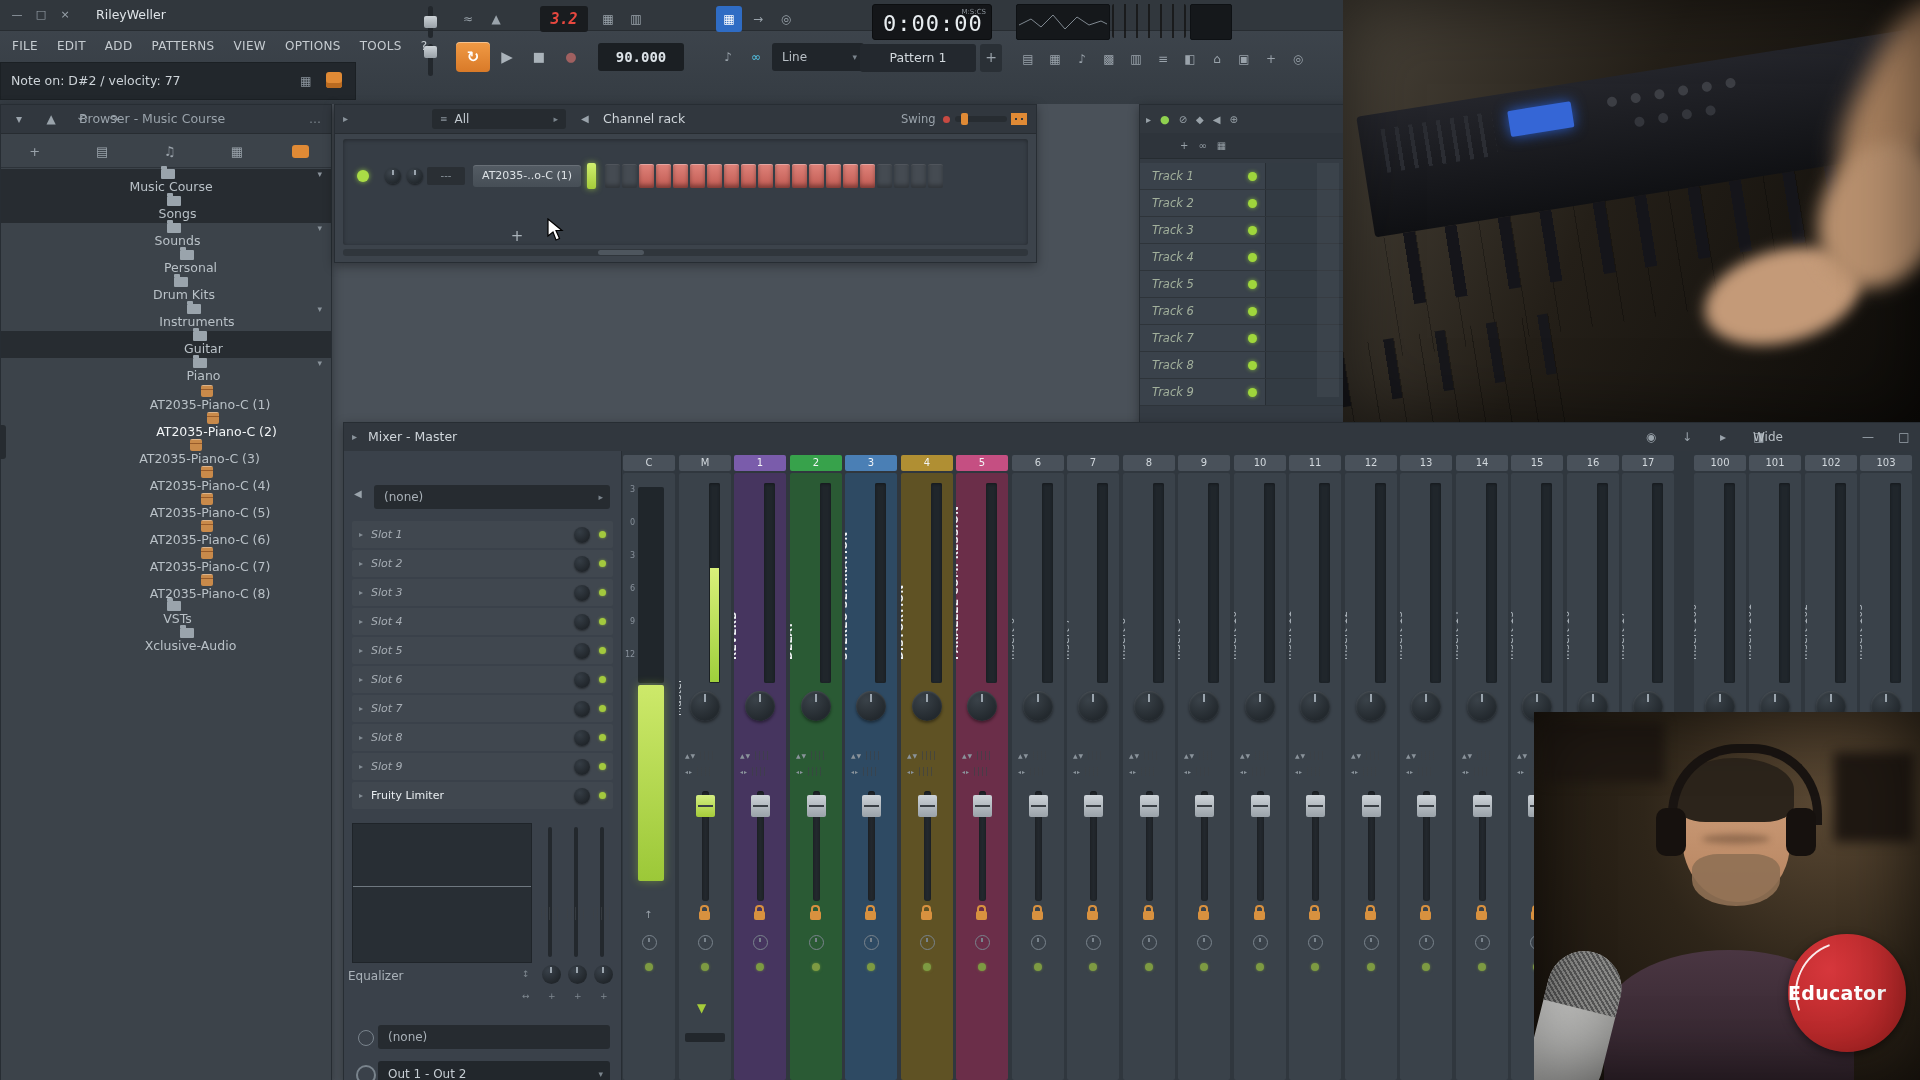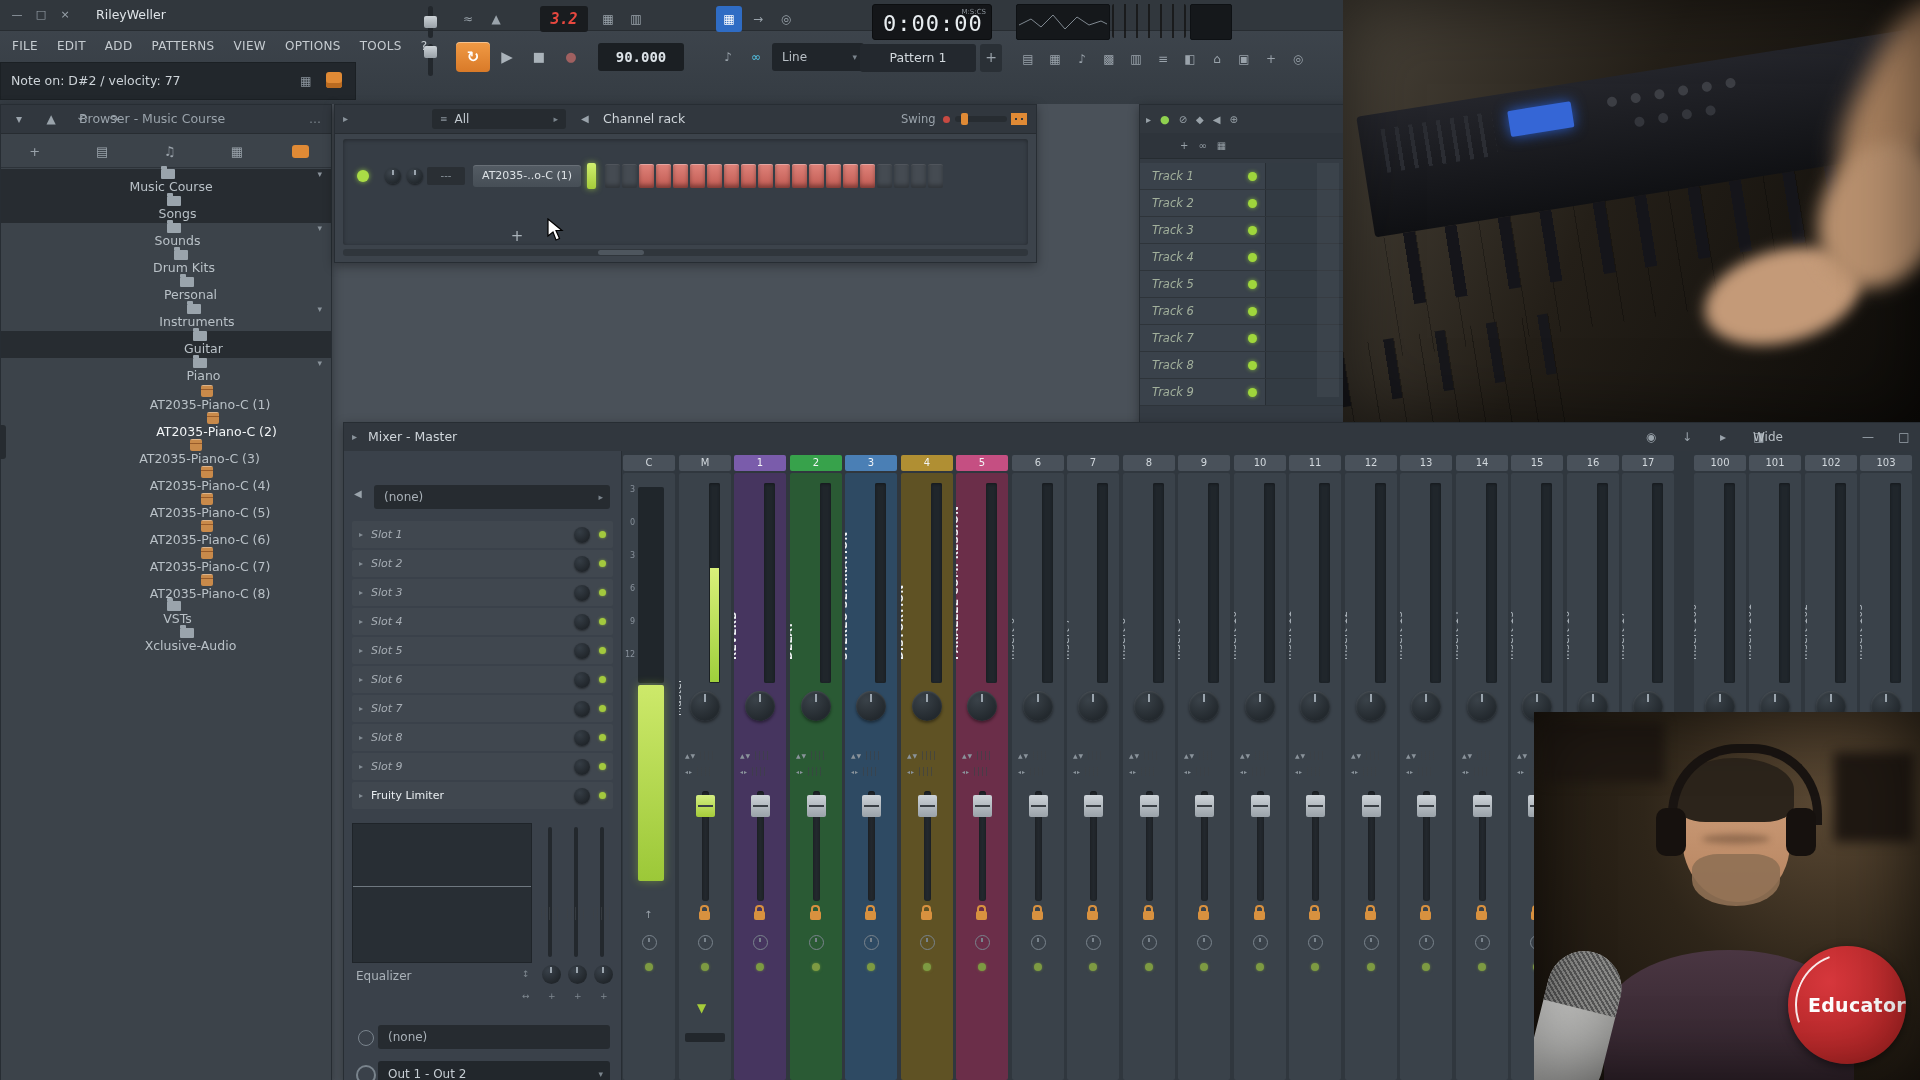--- a/index.html
+++ b/index.html
@@ -129,21 +129,21 @@
   .slot-arrow{color:#848d95;font-size:8px;width:12px;}
   .slot-label{flex:1;font-style:italic;color:#a6adb4;font-size:11px;}
   .slot-label.lit{font-style:normal;color:#e8edf0;}
   .slot-knob{width:16px;height:16px;border-radius:50%;background:radial-gradient(circle at 35% 30%,#353d45,#21262b 70%);box-shadow:0 1px 2px rgba(0,0,0,.4);flex:none;}
   .slot-led{width:7px;height:7px;border-radius:50%;background:#a3c93e;box-shadow:0 0 3px rgba(160,200,60,.7);margin:0 7px 0 9px;flex:none;}
   #mx-graph{position:absolute;left:8px;top:372px;width:178px;height:138px;background:#282e34;border:1px solid #1f2429;}
   #mx-graph:after{content:"";position:absolute;left:0;top:62px;width:100%;height:1px;background:#6f7880;}
   .mini-fader-groove{position:absolute;top:376px;width:4px;height:130px;background:#23282d;border-radius:2px;}
   .mini-fader-handle{position:absolute;left:-7px;top:80px;width:18px;height:13px;background:linear-gradient(#ccd2d7,#99a1a8);border-radius:2px;
     background-image:repeating-linear-gradient(90deg,rgba(60,65,70,.7) 0 1px,transparent 1px 4px);}
-  #mx-eq-label{position:absolute;left:12px;top:518px;color:#aab2b9;font-size:12px;}
+  #mx-eq-label{position:absolute;left:4px;top:518px;color:#aab2b9;font-size:12px;}
   .eq-knob{position:absolute;top:514px;width:19px;height:19px;border-radius:50%;background:radial-gradient(circle at 35% 30%,#39414a,#22272c 70%);}
   .eq-knob:after{content:"";position:absolute;left:8px;top:2px;width:2px;height:6px;background:#9aa4ad;}
   .eq-mini{position:absolute;color:#7f8890;font-size:9px;}
   #mx-send-icon{position:absolute;left:14px;top:579px;width:14px;height:14px;border:1.5px solid #79838c;border-radius:50%;}
   #mx-out-icon{position:absolute;left:12px;top:614px;width:16px;height:16px;border:2px solid #79838c;border-radius:50%;}
   
   .strip{position:absolute;top:455px;width:52px;height:625px;}
   .strip-num{height:16px;line-height:16px;text-align:center;font-size:10px;background:#49515a;border-radius:2px;color:#d2d8dd;}
   .strip-body{position:absolute;left:0;top:18px;right:0;bottom:0;background:#3a424a;border-radius:2px;overflow:hidden;}
   .meter-groove{position:absolute;left:30px;top:10px;width:11px;height:200px;background:#20262b;border-radius:2px;box-shadow:inset 0 1px 3px #14181c;}
@@ -201,22 +201,22 @@
   .torso{position:absolute;left:70px;top:238px;width:250px;height:140px;background:linear-gradient(#4a3642,#2e2129);border-radius:50% 50% 0 0;}
   .head{position:absolute;left:148px;top:64px;width:108px;height:126px;background:linear-gradient(#cf9f7b,#b5835f);border-radius:50% 46% 48% 52%;}
   .hair{position:absolute;left:142px;top:46px;width:118px;height:64px;background:#2c241b;border-radius:60% 60% 30% 30%;}
   .eyes{position:absolute;left:168px;top:122px;width:68px;height:10px;background:rgba(60,40,25,.35);filter:blur(3px);border-radius:50%;}
   .beard{position:absolute;left:158px;top:142px;width:88px;height:52px;background:#8f7054;border-radius:30% 30% 50% 50%;opacity:.9;}
   .hp-band{position:absolute;left:134px;top:32px;width:136px;height:72px;border:9px solid #191411;border-bottom:none;border-radius:70px 70px 0 0;}
   .earcup{position:absolute;top:96px;width:30px;height:48px;background:#16110e;border-radius:10px;}
   .mic{position:absolute;left:4px;top:238px;width:74px;height:152px;background:linear-gradient(90deg,#d8d8d6,#9a9a98);border-radius:37px;transform:rotate(14deg);}
   .mic-grill{position:absolute;left:0;top:0;width:74px;height:58px;border-radius:37px 37px 0 0;
     background:repeating-linear-gradient(45deg,#555 0 2px,#8a8a88 2px 4px);}
-  .logo{position:absolute;right:14px;bottom:16px;width:118px;height:118px;border-radius:50%;
-    background:radial-gradient(circle at 35% 30%,#d6373c,#a8201f);display:flex;align-items:center;justify-content:flex-end;box-shadow:0 3px 10px rgba(0,0,0,.5);}
+  .logo{position:absolute;right:14px;bottom:28px;width:118px;height:118px;border-radius:50%;
+    background:radial-gradient(circle at 35% 30%,#d6373c,#a8201f);display:flex;align-items:center;justify-content:flex-start;box-shadow:0 3px 10px rgba(0,0,0,.5);}
   .logo:before{content:"";position:absolute;inset:7px;border:2.5px solid transparent;border-left-color:rgba(255,255,255,.9);border-radius:50%;transform:rotate(25deg);}
   .logo-text{color:#fff;font-size:19px;font-weight:bold;letter-spacing:.3px;}
   #cursor{position:absolute;left:547px;top:218px;z-index:99;}
 </style>
 </head>
 <body>
 
 <div id="app">
 
   <div id="topbar">
@@ -335,27 +335,27 @@
         </div>
         <div class="tree-row dark" style="padding-left: 23px;">
           <div class="icon-folder"></div>
           <div class="tree-label">Songs</div>
         </div>
         <div class="tree-row" style="padding-left: 23px;">
           <div class="icon-folder"></div>
           <div class="tree-label">Sounds</div>
           <div class="tree-arrow">▾</div>
         </div>
+        <div class="tree-row" style="padding-left: 49px;">
+          <div class="icon-folder"></div>
+          <div class="tree-label">Personal</div>
+        </div>
         <div class="tree-row" style="padding-left: 36px;">
           <div class="icon-folder"></div>
           <div class="tree-label">Drum Kits</div>
-        </div>
-        <div class="tree-row" style="padding-left: 49px;">
-          <div class="icon-folder"></div>
-          <div class="tree-label">Personal</div>
         </div>
         <div class="tree-row" style="padding-left: 62px;">
           <div class="icon-folder"></div>
           <div class="tree-label">Instruments</div>
           <div class="tree-arrow">▾</div>
         </div>
         <div class="tree-row dark" style="padding-left: 75px;">
           <div class="icon-folder"></div>
           <div class="tree-label">Guitar</div>
         </div>

